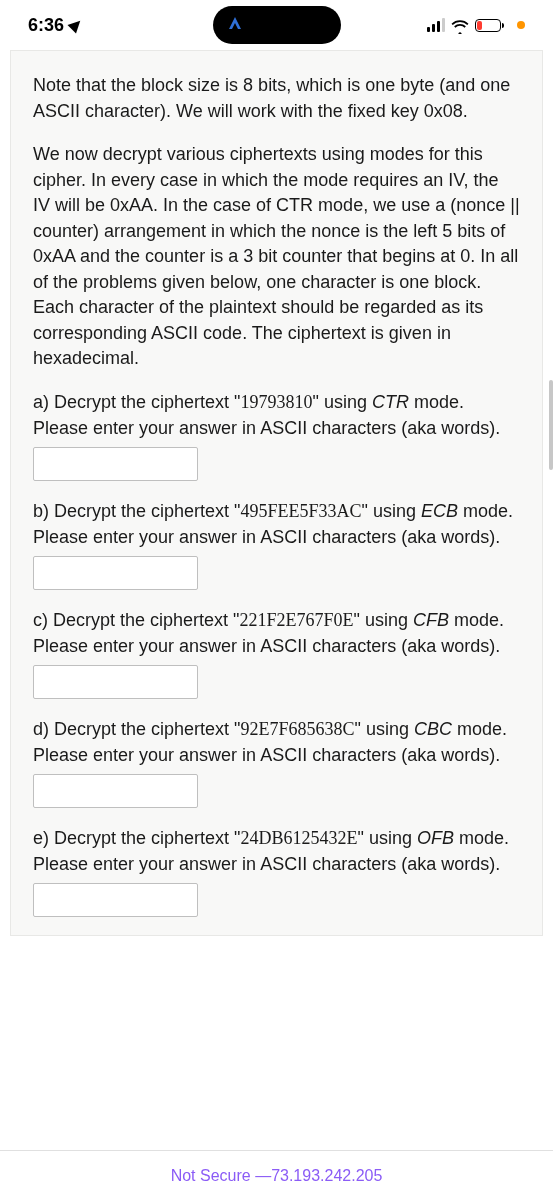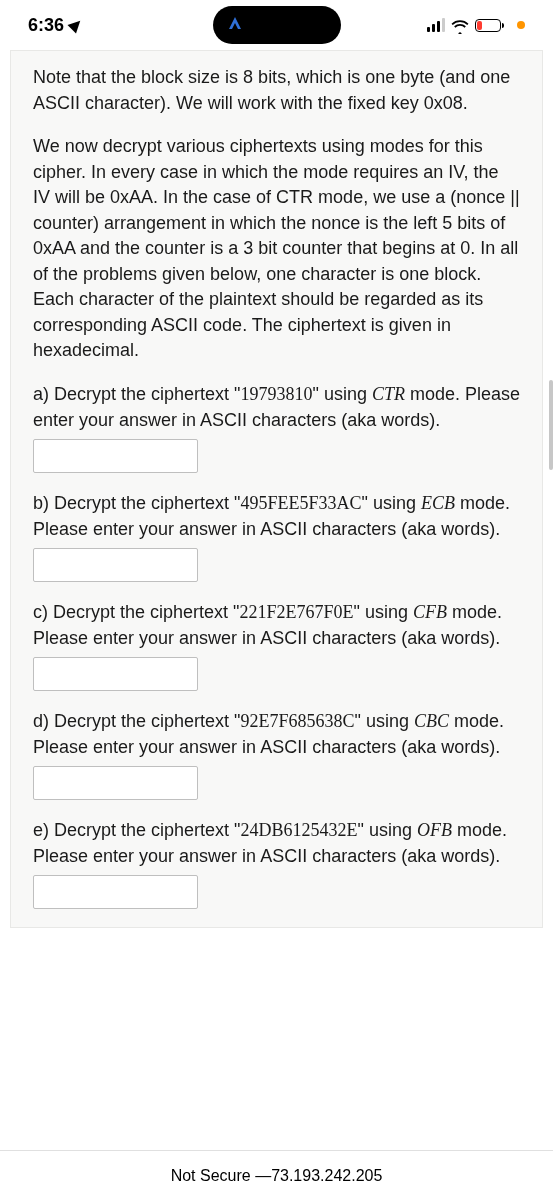--- a/index.html
+++ b/index.html
@@ -72,44 +72,44 @@
     .orange-dot { width: 8px; height: 8px; background: #ff9500; border-radius: 50%; margin-left: 10px;}
     .content {
       padding: 14px 22px 0 22px;
       background: #f8f8f7;
       margin: 0 10px;
       border: 1px solid #e8e8e6;
       font-size: 18px;
       line-height: 1.42;
       color: #1a1a1a;
     }
-    .intro-block { margin-bottom: 18px; }
+    .intro-block { margin-bottom: 18px; margin-top: 8px; }
     .question-block { margin-bottom: 18px; }
-    .math-it { font-family: Liberation Serif, serif; font-style: italic; }
+    .math-it { font-family: Liberation Sans, sans-serif; font-style: italic; }
     .math-rm { font-family: Georgia, 'Times New Roman', serif; }
     input.answer-field {
       width: 165px;
       height: 34px;
       border: 1px solid #bfbfbf;
       background: #fff;
       padding: 4px 8px;
       font-size: 16px;
       margin-top: 6px;
       border-radius: 2px;
     }
     .bottom-bar {
       position: absolute;
       bottom: 0; left: 0; right: 0;
       height: 50px;
       border-top: 1px solid #e0e0e0;
       display: flex;
       align-items: center;
       justify-content: center;
       font-size: 16px;
-      color: #000000;
+      color: #8b5cf6;
       background: #fff;
     }
     .sb-right-scroll {
       position: absolute;
       right: 0; top: 380px;
       width: 4px; height: 90px;
       background: #c7c7c7;
       border-radius: 2px;
     }
     .a-logo {

